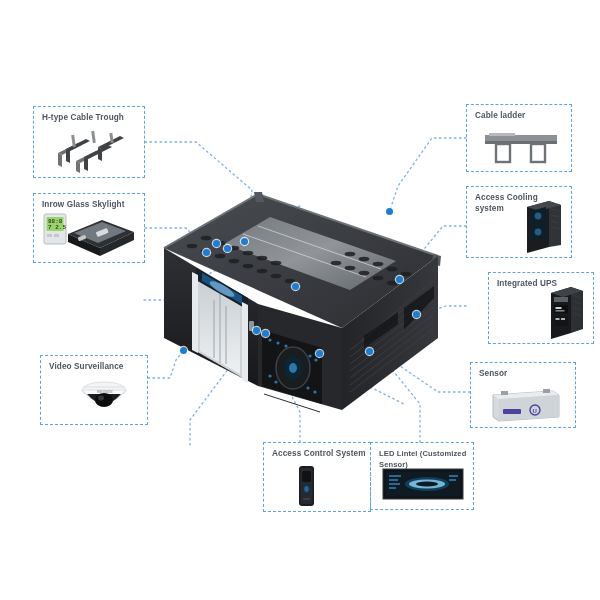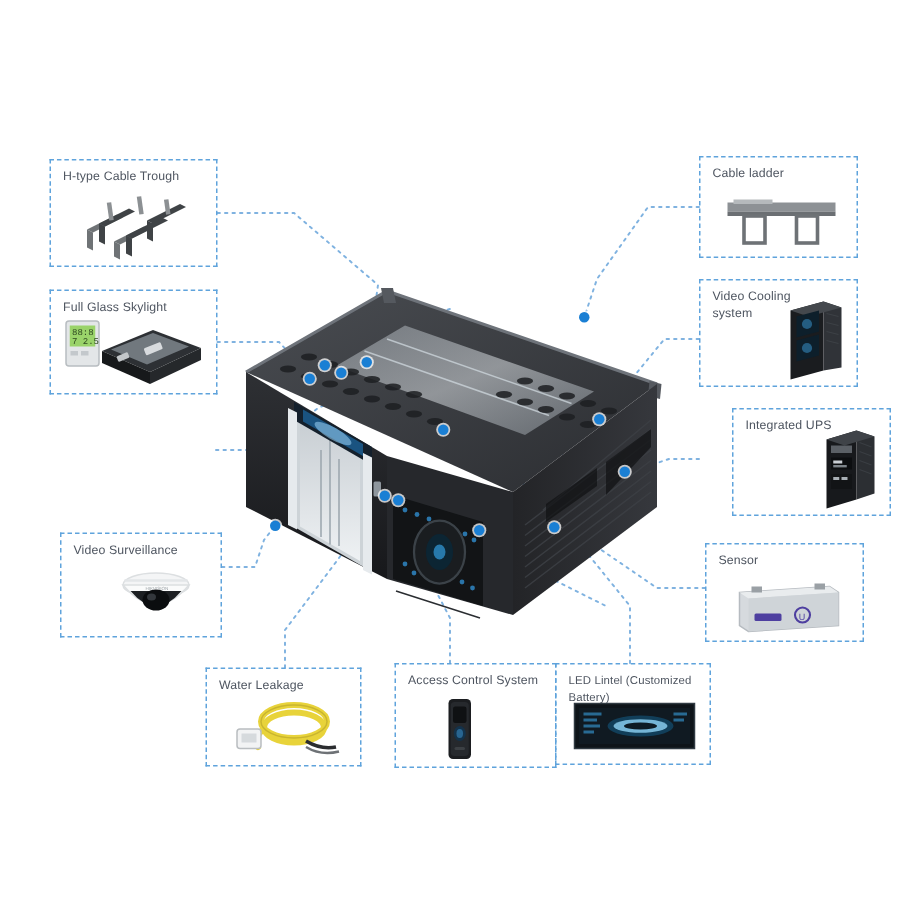--- a/index.html
+++ b/index.html
@@ -15,20 +15,21 @@
 
   
   #wires{position:absolute;left:0;top:0;width:600px;height:600px;pointer-events:none;}
 
   
   .callout{
     position:absolute;
     border:1px dashed #5fa3dc;
     background:transparent;
     box-sizing:border-box;
+    font-weight:bold;
   }
   .callout .cap{
     position:absolute;
     left:8px;top:6px;
     font-size:8.2px;
     line-height:10.5px;
     color:#4e5560;
     letter-spacing:.1px;
     white-space:pre-line;
     max-width:108px;
@@ -233,21 +234,21 @@
       </g>
       <g fill="#8c9093">
         <rect x="20" y="8" width="3" height="12" transform="rotate(-8 21 14)"></rect>
         <rect x="40" y="4" width="3" height="12" transform="rotate(-8 41 10)"></rect>
         <rect x="58" y="6" width="3" height="10" transform="rotate(-8 59 11)"></rect>
       </g>
     </svg>
   </div>
 
   <div class="callout" style="left:33px;top:193px;width:112px;height:70px">
-    <span class="cap">Full Glass Skylight</span>
+    <span class="cap">Inrow Glass Skylight</span>
     <svg class="thumb" style="left:8px;top:16px" width="96" height="50" viewBox="0 0 96 50">
 
       <rect x="2" y="4" width="22" height="30" rx="2" fill="#e3e6e8" stroke="#b8bdc1"></rect>
       <rect x="4.5" y="7" width="17" height="14" fill="#9ad36a"></rect>
       <g fill="#2f4a20" font-family="'Liberation Mono',monospace" font-size="6">
         <text x="6" y="13">88:8</text>
           <text x="6" y="19">7 2.5</text>
       </g>
       <g fill="#c3c8cc">
           <rect x="5" y="24" width="5" height="3"></rect>
@@ -284,21 +285,21 @@
       <rect x="6" y="14" width="72" height="3" fill="#6b6f73"></rect>
       <g fill="none" stroke="#6e7276" stroke-width="2.4">
         <rect x="17" y="17" width="14" height="18"></rect>
         <rect x="52" y="17" width="14" height="18"></rect>
       </g>
       <rect x="10" y="6" width="26" height="3" fill="#b5b9bc"></rect>
     </svg>
   </div>
 
   <div class="callout" style="left:466px;top:186px;width:106px;height:72px">
-    <span class="cap">Video Cooling
+    <span class="cap">Access Cooling
 system</span>
     <svg class="thumb" style="left:52px;top:10px" width="48" height="58" viewBox="0 0 48 58">
       <polygon points="8,10 30,4 30,50 8,56" fill="#1a1c1f"></polygon>
       <polygon points="30,4 42,8 42,48 30,50" fill="#303338"></polygon>
       <polygon points="8,10 30,4 42,8 20,14" fill="#44484d"></polygon>
       <g fill="#0d1f2b">
         <polygon points="12,14 27,10 27,24 12,28"></polygon>
         <polygon points="12,30 27,26 27,40 12,44"></polygon>
       </g>
       <circle cx="19" cy="19" r="3.4" fill="#2a6d97" opacity=".8"></circle>
@@ -343,52 +344,35 @@
       <polygon points="6,12 66,8 72,12 12,16" fill="#e9ecee"></polygon>
       <polygon points="12,16 72,12 72,34 12,38" fill="#cfd4d8"></polygon>
       <rect x="16" y="26" width="18" height="5" rx="1" fill="#4e3fa0"></rect>
       <circle cx="48" cy="27" r="5" fill="none" stroke="#4e3fa0" stroke-width="1.4"></circle>
       <text x="45.5" y="30" font-size="6" fill="#4e3fa0" font-family="'Liberation Sans',sans-serif">U</text>
       <rect x="14" y="8" width="7" height="4" fill="#9aa0a5"></rect>
       <rect x="56" y="6" width="7" height="4" fill="#9aa0a5"></rect>
     </svg>
   </div>
 
-  <div class="callout" style="left:137px;top:445px;width:104px;height:66px">
-    <span class="cap">Water Leakage</span>
-    <svg class="thumb" style="left:12px;top:18px" width="82" height="44" viewBox="0 0 82 44">
-      <g fill="none" stroke="#e8d33a" stroke-width="4" stroke-linecap="round">
-        <ellipse cx="46" cy="17" rx="22" ry="11"></ellipse>
-        <ellipse cx="46" cy="21" rx="20" ry="10"></ellipse>
-        <path d="M26 22 q-8 6 -4 12"></path>
-      </g>
-      <g fill="none" stroke="#c9b52f" stroke-width="1">
-        <ellipse cx="46" cy="17" rx="22" ry="11"></ellipse>
-      </g>
-      <rect x="8" y="22" width="16" height="13" rx="2" fill="#f2f3f4" stroke="#b9bdc0"></rect>
-      <rect x="11" y="25" width="10" height="6" fill="#d6dadd"></rect>
-      <path d="M54 30 q10 6 20 4" stroke="#2b2d30" stroke-width="2.4" fill="none"></path>
-      <path d="M54 34 q10 6 22 3" stroke="#6e7276" stroke-width="1.6" fill="none"></path>
-    </svg>
-  </div>
 
   <div class="callout" style="left:263px;top:442px;width:108px;height:70px">
     <span class="cap">Access Control System</span>
     <svg class="thumb" style="left:24px;top:20px" width="36" height="46" viewBox="0 0 36 46">
       <rect x="11" y="3" width="15" height="40" rx="3" fill="#1b1d20"></rect>
       <rect x="12.5" y="5" width="12" height="36" rx="2.5" fill="#26292d"></rect>
       <rect x="14" y="8" width="9" height="11" rx="1.5" fill="#0f1113"></rect>
       <ellipse cx="18.5" cy="26" rx="4" ry="5" fill="#14324a"></ellipse>
       <ellipse cx="18.5" cy="26" rx="2.2" ry="3" fill="#2b6f9e" opacity=".85"></ellipse>
       <rect x="15" y="35" width="7" height="2" rx="1" fill="#3c4044"></rect>
     </svg>
   </div>
 
   <div class="callout" style="left:370px;top:442px;width:104px;height:68px">
-    <span class="cap" style="max-width:102px;font-size:7.6px">LED Lintel (Customized Battery)</span>
+    <span class="cap" style="max-width:102px;font-size:7.6px">LED Lintel (Customized Sensor)</span>
     <svg class="thumb" style="left:10px;top:22px" width="84" height="38" viewBox="0 0 84 38">
       <rect x="2" y="4" width="80" height="30" fill="#0e1419" stroke="#303a42"></rect>
       <rect x="5" y="7" width="74" height="24" fill="#101a22"></rect>
       <ellipse cx="46" cy="19" rx="22" ry="7" fill="#12425f" opacity=".9"></ellipse>
       <ellipse cx="46" cy="19" rx="18" ry="4.5" fill="#8fd3f5" opacity=".8"></ellipse>
       <ellipse cx="46" cy="19" rx="11" ry="2.4" fill="#0d1b24"></ellipse>
       <g fill="#2f7fb0" opacity=".8">
         <rect x="8" y="10" width="12" height="2"></rect>
           <rect x="8" y="14" width="9" height="2"></rect>
         <rect x="8" y="18" width="11" height="2"></rect>

